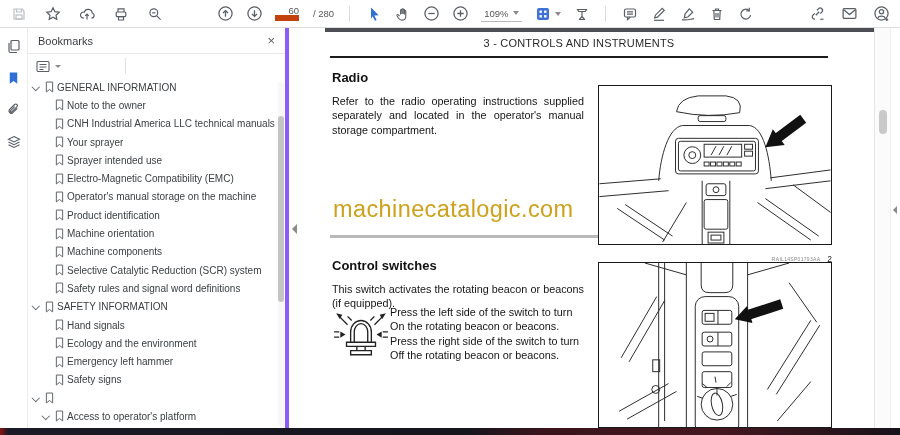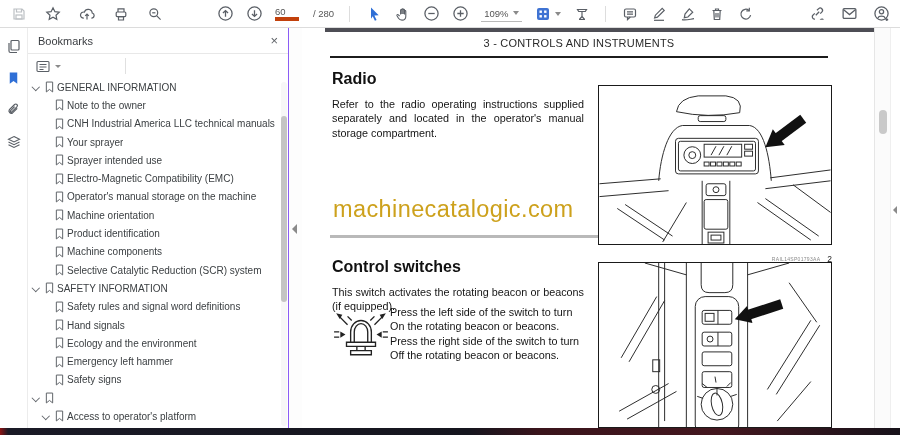--- a/index.html
+++ b/index.html
@@ -10,35 +10,35 @@
   
   .toolbar{position:absolute;left:0;top:0;width:900px;height:28px;background:#fff;
     border-bottom:1px solid #dcdcdc;display:flex;align-items:center;color:#5a5f66;}
   .tb-group{display:flex;align-items:center;}
   .tb-left{margin-left:10px;gap:17px;}
   .tb-center{margin-left:54px;gap:12px;}
   .tb-right{margin-left:auto;margin-right:10px;gap:15px;}
   .tbi{width:17px;height:17px;display:flex;align-items:center;justify-content:center;cursor:pointer;flex:0 0 auto;}
   .tbi svg{display:block;}
   .tb-divider{width:1px;height:16px;background:#ddd;margin:0 3px;}
-  .page-box{width:24px;height:15px;border:none;border-bottom:4px solid #c2410c;font-size:9.5px;color:#555;
-    text-align:left;outline:none;padding:0;background:#fff;font-family:inherit;}
+  .page-box{width:24px;height:15px;border:none;border-bottom:6px solid #c2410c;font-size:9.5px;color:#555;
+    text-align:right;outline:none;padding:0;background:#fff;font-family:inherit;}
   .page-total{font-size:9.5px;color:#555;margin-left:2px;}
   .zoom-ctrl{display:flex;align-items:center;gap:5px;border-bottom:1px solid #b9b9b9;height:16px;padding:0 3px;cursor:pointer;}
   .zoom-val{font-size:9.5px;color:#555;}
   .caret{width:0;height:0;border-left:3.5px solid transparent;border-right:3.5px solid transparent;border-top:4px solid #8a8a8a;}
   .mini-caret{margin-left:3px;}
 
   
   .nav-rail{position:absolute;left:0;top:28px;width:28px;height:400px;background:#fff;border-right:1px solid #ececec;
     display:flex;flex-direction:column;align-items:center;padding-top:8px;gap:12px;}
   .rail-btn{width:20px;height:20px;display:flex;align-items:center;justify-content:center;cursor:pointer;color:#5a5f66;}
 
   
-  .bm-panel{position:absolute;left:28px;top:28px;width:261px;height:400px;background:#fff;border-right:1px solid #8b5cf6;overflow:hidden;}
+  .bm-panel{position:absolute;left:28px;top:28px;width:261px;height:400px;background:#fff;border-right:4px solid #8b5cf6;overflow:hidden;}
   .bm-header{position:absolute;left:0;top:0;right:0;height:26px;border-bottom:1px solid #e8e8e8;display:flex;align-items:center;}
   .bm-title{font-size:11px;color:#3a3d41;margin-left:10px;}
   .bm-close{margin-left:auto;margin-right:10px;font-size:13px;color:#5f6368;cursor:pointer;line-height:1;}
   .bm-tools{position:absolute;left:0;top:26px;right:0;height:24px;display:flex;align-items:center;}
   .bm-opt{margin-left:8px;display:flex;align-items:center;cursor:pointer;}
   .bm-tools-divider{width:1px;height:16px;background:#e0e0e0;margin-left:64px;}
   .tree{position:absolute;left:0;top:50px;right:9px;}
   .tree-row{height:18.3px;display:flex;align-items:center;cursor:pointer;padding-left:3px;}
   .tree-row.child{padding-left:13px;}
   .tree-row.child-expand{padding-left:13px;}
@@ -55,21 +55,21 @@
   .gutter{position:absolute;left:289px;top:28px;width:13px;height:400px;background:#fdfdfd;}
   .collapse-left{position:absolute;left:3px;top:196px;width:0;height:0;cursor:pointer;
     border-top:5px solid transparent;border-bottom:5px solid transparent;border-right:5px solid #8a8a8a;}
 
   
   .doc{position:absolute;left:302px;top:28px;width:572px;height:400px;background:#fff;overflow:hidden;}
   .canvas-strip{position:absolute;left:23px;top:0;right:0;height:3.5px;background:#4e4e55;}
   .doc-header{position:absolute;left:28px;top:9px;width:498px;text-align:center;font-size:11px;color:#2a2a2a;letter-spacing:.2px;}
   .doc-rule{position:absolute;left:28px;top:28px;width:498px;height:2px;background:#1c1c1c;}
   .sec{position:absolute;left:30px;width:252px;}
-  .sec h3{margin:0 0 9px 0;font-size:16px;color:#111;}
+  .sec h3{margin:0 0 9px 0;font-size:13px;color:#111;}
   .sec p{margin:0;font-size:10.8px;line-height:1.32;color:#151515;text-align:justify;}
   .sec-radio{top:42px;}
   .sec-controls{top:230px;}
   .watermark{position:absolute;left:31px;top:168px;font-size:23.5px;font-weight:400;letter-spacing:.4px;white-space:nowrap;}
   .wm-line{position:absolute;left:28px;top:207px;width:272px;height:3px;background:rgba(70,70,70,.38);filter:blur(.7px);}
   .beacon-row{position:absolute;left:30px;top:277px;width:256px;display:flex;}
   .beacon-ic{flex:0 0 58px;}
   .beacon-txt{font-size:10.8px;line-height:1.32;color:#151515;white-space:pre-line;}
   .fig{position:absolute;left:296px;width:234px;border:1.3px solid #1a1a1a;background:#fff;}
   .fig1{top:57px;height:160px;}
@@ -363,71 +363,71 @@
           <span class="tree-lbl">Operator's manual storage on the machine</span>
         </div>
 
         <div class="tree-row child">
           <span class="chev"></span>
           <span class="bm-ic">
             <svg width="9" height="12" viewBox="0 0 10 13" fill="none" stroke="#5f6368" stroke-width="1.1">
               <path d="M1.5 1h7v11L5 9.2 1.5 12z"></path>
             </svg>
           </span>
+          <span class="tree-lbl">Product identification</span>
+        </div>
+
+        <div class="tree-row child">
+          <span class="chev"></span>
+          <span class="bm-ic">
+            <svg width="9" height="12" viewBox="0 0 10 13" fill="none" stroke="#5f6368" stroke-width="1.1">
+              <path d="M1.5 1h7v11L5 9.2 1.5 12z"></path>
+            </svg>
+          </span>
           <span class="tree-lbl">Machine orientation</span>
         </div>
 
         <div class="tree-row child">
           <span class="chev"></span>
           <span class="bm-ic">
             <svg width="9" height="12" viewBox="0 0 10 13" fill="none" stroke="#5f6368" stroke-width="1.1">
               <path d="M1.5 1h7v11L5 9.2 1.5 12z"></path>
             </svg>
           </span>
-          <span class="tree-lbl">Product identification</span>
-        </div>
-
-        <div class="tree-row child">
-          <span class="chev"></span>
-          <span class="bm-ic">
-            <svg width="9" height="12" viewBox="0 0 10 13" fill="none" stroke="#5f6368" stroke-width="1.1">
-              <path d="M1.5 1h7v11L5 9.2 1.5 12z"></path>
-            </svg>
-          </span>
           <span class="tree-lbl">Machine components</span>
         </div>
 
         <div class="tree-row child">
           <span class="chev"></span>
           <span class="bm-ic">
             <svg width="9" height="12" viewBox="0 0 10 13" fill="none" stroke="#5f6368" stroke-width="1.1">
               <path d="M1.5 1h7v11L5 9.2 1.5 12z"></path>
             </svg>
           </span>
           <span class="tree-lbl">Selective Catalytic Reduction (SCR) system</span>
         </div>
 
+        <div class="tree-row child">
+          <span class="chev"></span>
+          <span class="bm-ic">
+            <svg width="9" height="12" viewBox="0 0 10 13" fill="none" stroke="#5f6368" stroke-width="1.1">
+              <path d="M1.5 1h7v11L5 9.2 1.5 12z"></path>
+            </svg>
+          </span>
+          <span class="tree-lbl">Safety rules and signal word definitions</span>
+        </div>
+
         <div class="tree-row section">
           <span class="chev"></span>
           <span class="bm-ic">
             <svg width="9" height="12" viewBox="0 0 10 13" fill="none" stroke="#5f6368" stroke-width="1.1">
               <path d="M1.5 1h7v11L5 9.2 1.5 12z"></path>
             </svg>
           </span>
           <span class="tree-lbl">SAFETY INFORMATION</span>
-        </div>
-
-        <div class="tree-row child">
-          <span class="chev"></span>
-          <span class="bm-ic">
-            <svg width="9" height="12" viewBox="0 0 10 13" fill="none" stroke="#5f6368" stroke-width="1.1">
-              <path d="M1.5 1h7v11L5 9.2 1.5 12z"></path>
-            </svg>
-          </span>
-          <span class="tree-lbl">Safety rules and signal word definitions</span>
         </div>
 
         <div class="tree-row child">
           <span class="chev"></span>
           <span class="bm-ic">
             <svg width="9" height="12" viewBox="0 0 10 13" fill="none" stroke="#5f6368" stroke-width="1.1">
               <path d="M1.5 1h7v11L5 9.2 1.5 12z"></path>
             </svg>
           </span>
           <span class="tree-lbl">Hand signals</span>

